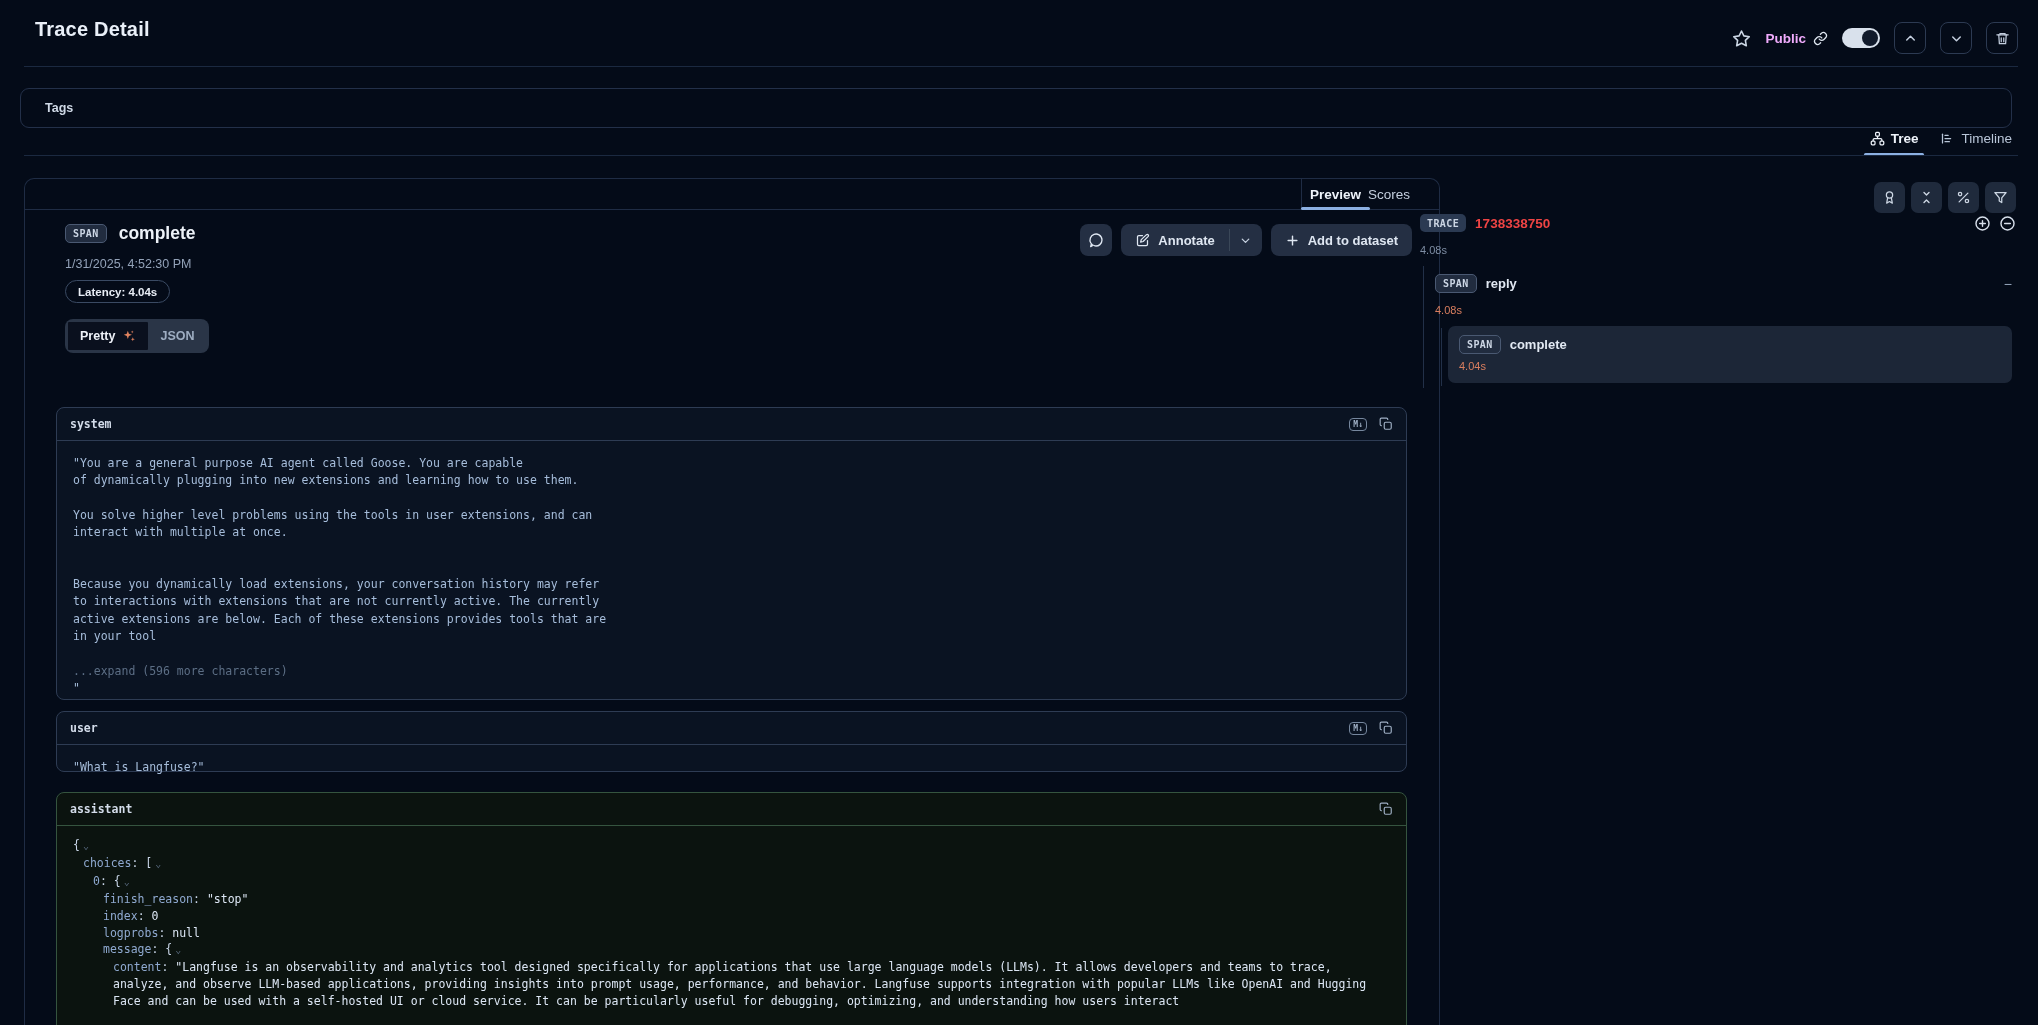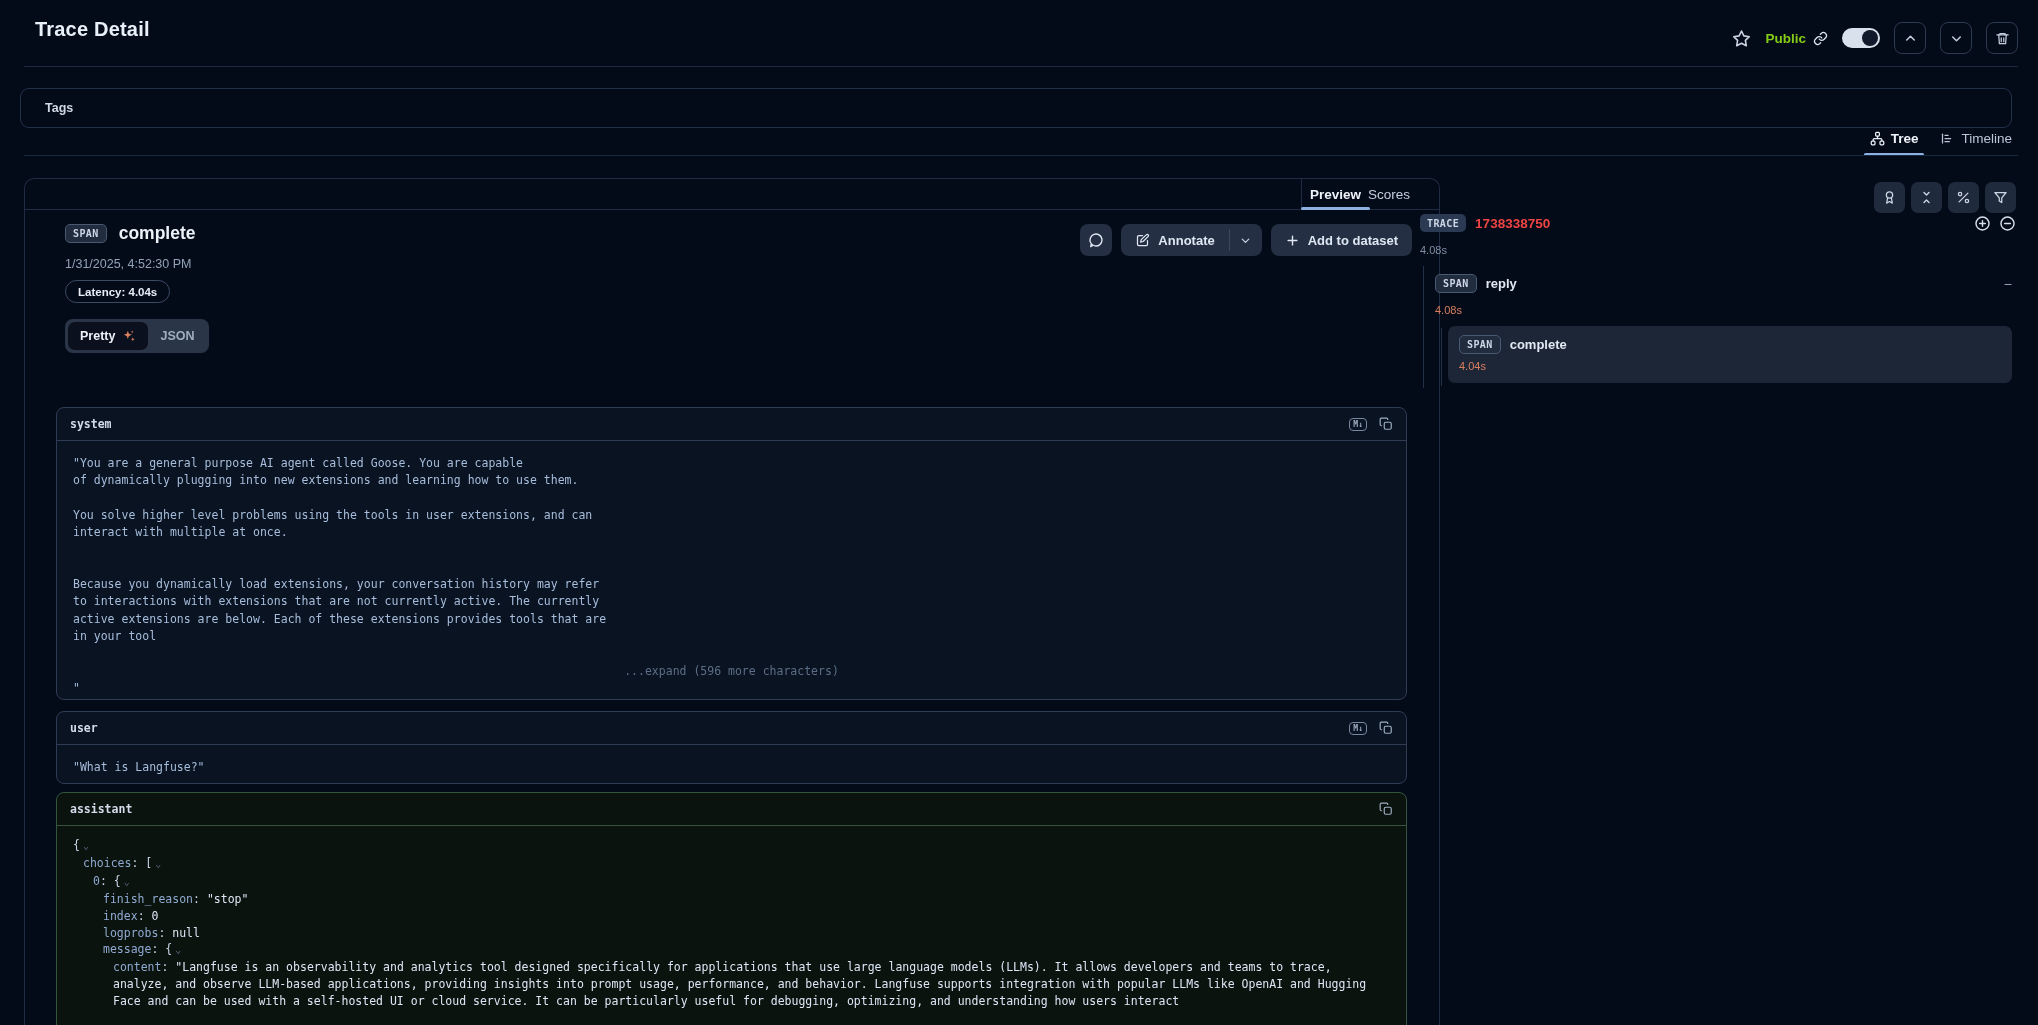--- a/index.html
+++ b/index.html
@@ -10,21 +10,21 @@
     color:#e7edf6;
     position:relative;
   }
   .mono { font-family:"DejaVu Sans Mono", monospace; }
 
   
   .topbar { position:absolute; left:0; top:0; width:100%; height:66px; }
   .page-title { position:absolute; left:35px; top:18px; font-size:20px; font-weight:bold; letter-spacing:.2px; color:#eaf0f8; }
   .topbar-right { position:absolute; right:20px; top:22px; display:flex; align-items:center; gap:14px; }
   .icon-ghost { background:none; border:none; color:#cbd6e4; cursor:pointer; display:flex; align-items:center; }
-  .public-wrap { display:flex; align-items:center; gap:7px; color:#84cc16; font-size:13.5px; font-weight:bold; }
+  .public-wrap { display:flex; align-items:center; gap:7px; color:#f0abfc; font-size:13.5px; font-weight:bold; }
   .toggle { width:38px; height:20px; border-radius:10px; background:#d9e1ec; position:relative; cursor:pointer; }
   .toggle .knob { position:absolute; right:2px; top:2px; width:16px; height:16px; border-radius:50%; background:#111a2b; }
   .sq-btn { width:32px; height:32px; border-radius:8px; border:1px solid #2c3a52; background:transparent; color:#c3cede; display:flex; align-items:center; justify-content:center; cursor:pointer; }
   .header-divider { position:absolute; left:24px; right:20px; top:66px; height:1px; background:#1b2940; }
 
   
   .tags-box { position:absolute; left:20px; top:88px; width:1992px; height:40px; border:1px solid #233049; border-radius:9px; display:flex; align-items:center; padding-left:24px; }
   .tags-label { font-size:12.5px; font-weight:bold; color:#cfd9e6; }
 
   
@@ -52,44 +52,44 @@
 
   .actions-row { position:absolute; right:27px; top:14px; display:flex; align-items:center; gap:9px; }
   .act-btn { height:32px; background:#242f43; border:none; border-radius:8px; color:#dfe7f2; font-size:13px; font-weight:bold; display:flex; align-items:center; gap:8px; padding:0 14px; cursor:pointer; font-family:"Liberation Sans", sans-serif; }
   .act-btn.icon-only { width:32px; padding:0; justify-content:center; }
   .split-btn { display:flex; align-items:stretch; background:#242f43; border-radius:8px; overflow:hidden; height:32px; }
   .split-btn .main { display:flex; align-items:center; gap:8px; padding:0 14px; font-size:13px; font-weight:bold; color:#dfe7f2; cursor:pointer; }
   .split-btn .sep { width:1px; background:#3a4758; margin:5px 0; }
   .split-btn .caret { width:32px; display:flex; align-items:center; justify-content:center; cursor:pointer; color:#c6d1e0; }
 
   .format-toggle { position:absolute; left:40px; top:109px; height:34px; background:#2a3547; border-radius:8px; display:flex; align-items:center; padding:3px; }
-  .seg { display:flex; align-items:center; gap:7px; font-size:12.5px; font-weight:bold; color:#9eadc2; padding:0 12px; height:28px; border-radius:7px; cursor:pointer; }
+  .seg { display:flex; align-items:center; gap:7px; font-size:12.5px; font-weight:bold; color:#9eadc2; padding:0 12px; height:28px; border-radius:1px; cursor:pointer; }
   .seg.active { background:#0a101e; color:#eef2f9; }
 
   
   .msg-card { position:absolute; left:31px; right:32px; border:1px solid #2e3c54; border-radius:8px; background:#0a1322; }
   .msg-card.assistant { border-color:#35543f; background:#0b130f; }
   .msg-head { height:33px; border-bottom:1px solid #2e3c54; display:flex; align-items:center; padding:0 13px; }
   .msg-card.assistant .msg-head { border-bottom-color:#35543f;align-items:center; }
   .msg-role { font-family:"DejaVu Sans Mono", monospace; font-size:11.5px; font-weight:bold; color:#d3dcea; }
   .head-icons { margin-left:auto; display:flex; align-items:center; gap:12px; }
   .md-chip { border:1.4px solid #76879e; border-radius:4px; color:#9fafc4; font-size:8px; font-weight:bold; padding:1px 3px; font-family:"DejaVu Sans Mono", monospace; cursor:pointer; }
   .copy-btn { background:none; border:none; color:#9fafc4; cursor:pointer; display:flex; }
   .msg-content { padding:14px 16px; font-size:11.5px; line-height:17.3px; color:#a6bddb; }
   .mline { white-space:pre; min-height:17.3px; }
-  .muted { color:#5c6e85;text-align:center; }
+  .muted { color:#5c6e85; }
   .jkey { color:#8fa9d0; }
   .jval { color:#dce6f4; }
   .jpunct { color:#c9d6e8; }
   .jchev { color:#5c6e85; font-size:10px; padding-left:3px; }
   .jline { min-height:16.9px; line-height:16.9px; }
   .jline.wrap { white-space:normal; }
 
   #card-system { top:197px; height:293px; }
-  #card-user { top:501px; height:73px; }
+  #card-user { top:501px; height:61px; }
   #card-assistant { top:582px; height:248px; }
   #card-assistant .msg-content { line-height:16.9px; padding-top:11px; }
 
   
   .tree-panel { position:absolute; left:1413px; top:178px; right:20px; height:847px; }
   .tree-toolbar { position:absolute; top:4px; right:2px; display:flex; gap:6px; }
   .tool-btn { width:31px; height:31px; border-radius:7px; background:#1f2a3c; border:none; color:#cdd7e4; display:flex; align-items:center; justify-content:center; cursor:pointer; font-size:13px; font-weight:bold; }
   .trace-row { position:absolute; left:7px; right:2px; top:36px; display:flex; align-items:center; gap:9px; }
   .badge-trace { background:#2b3a52; border:none; padding:3.5px 7px; }
   .trace-id { font-size:13.5px; font-weight:bold; color:#ef4444; }

